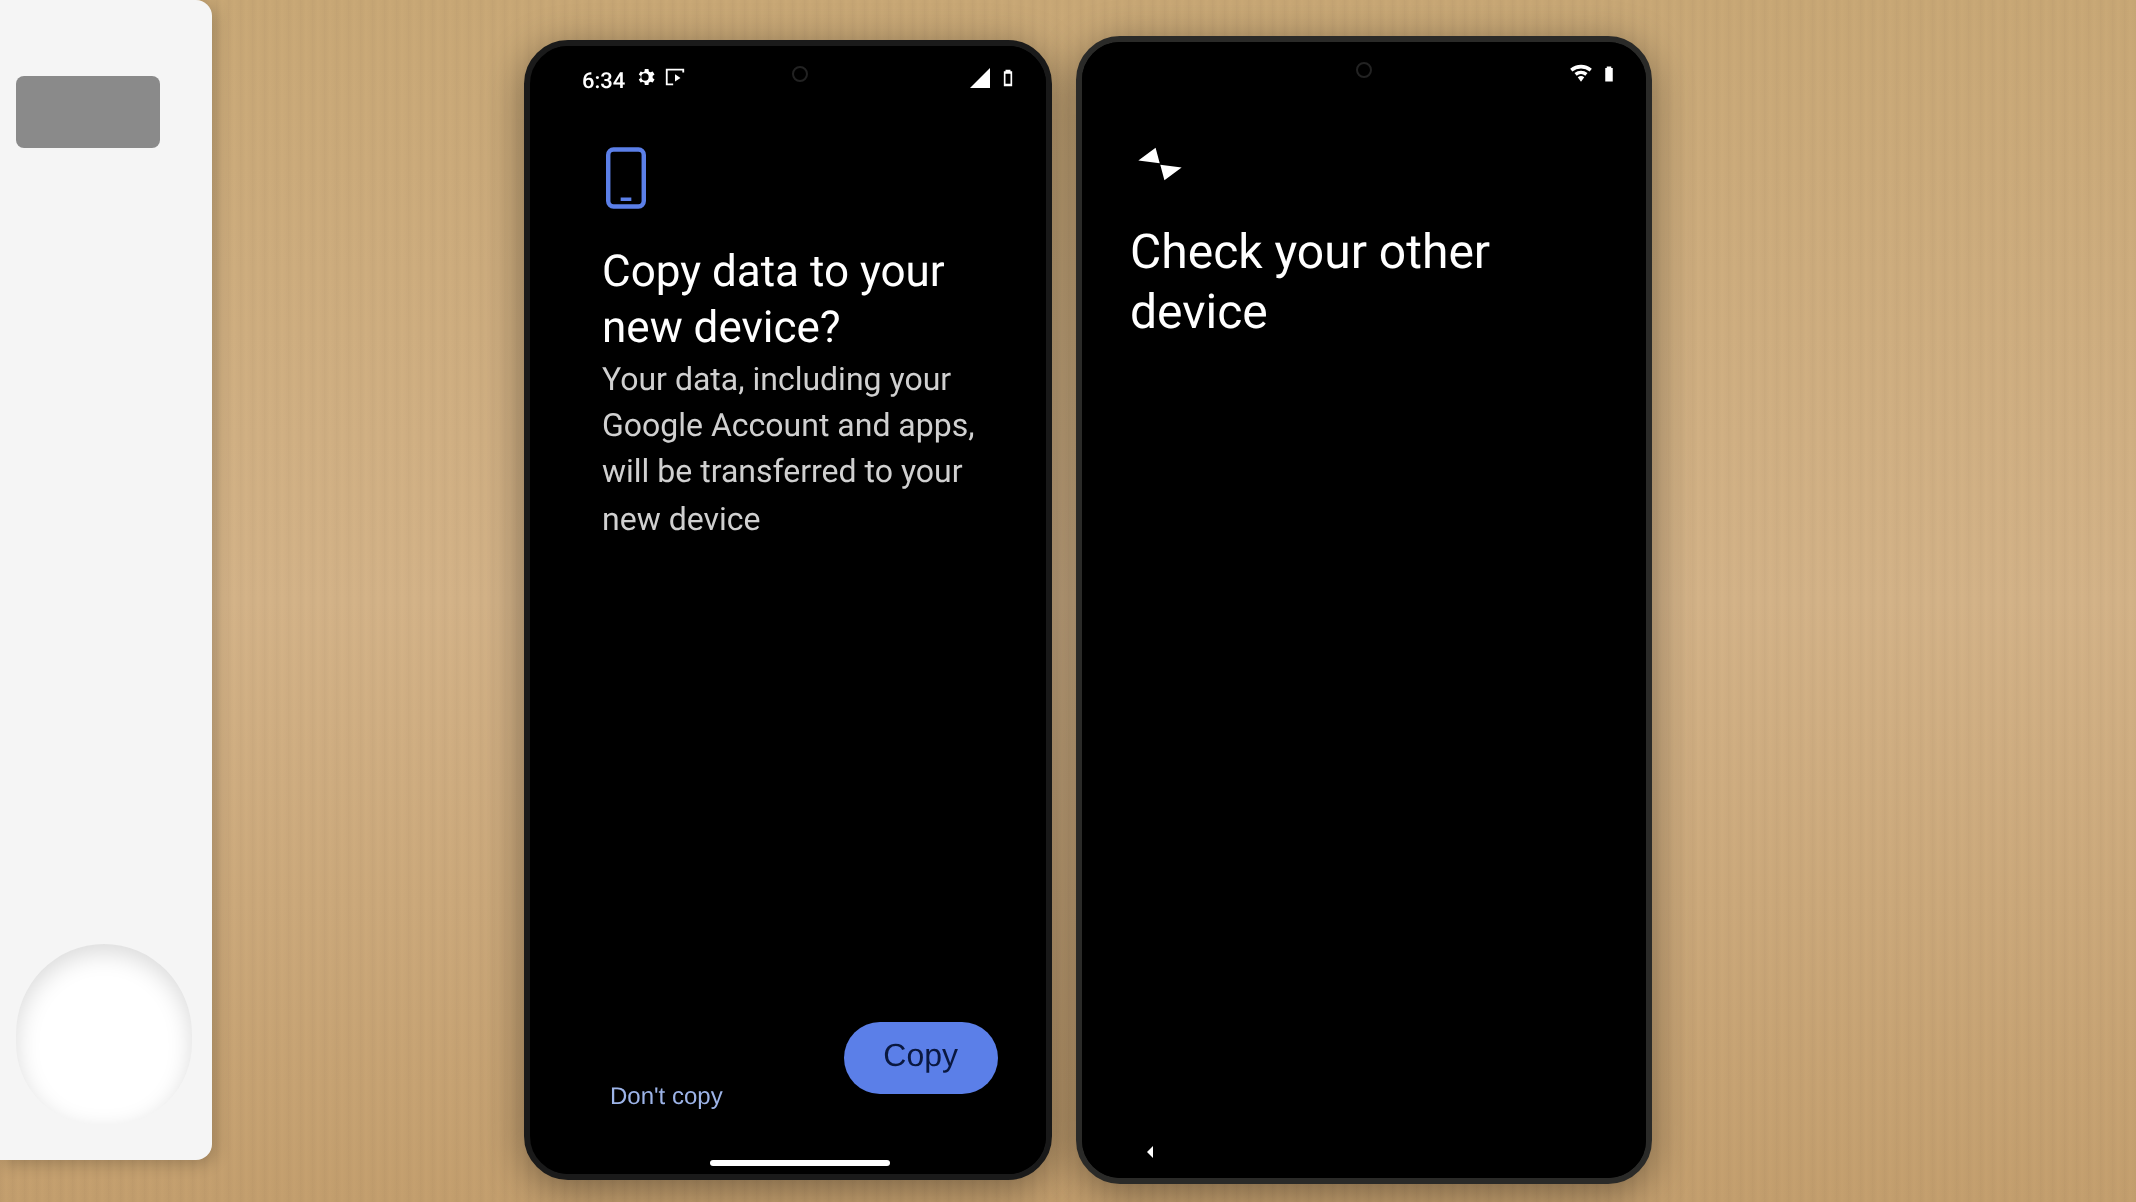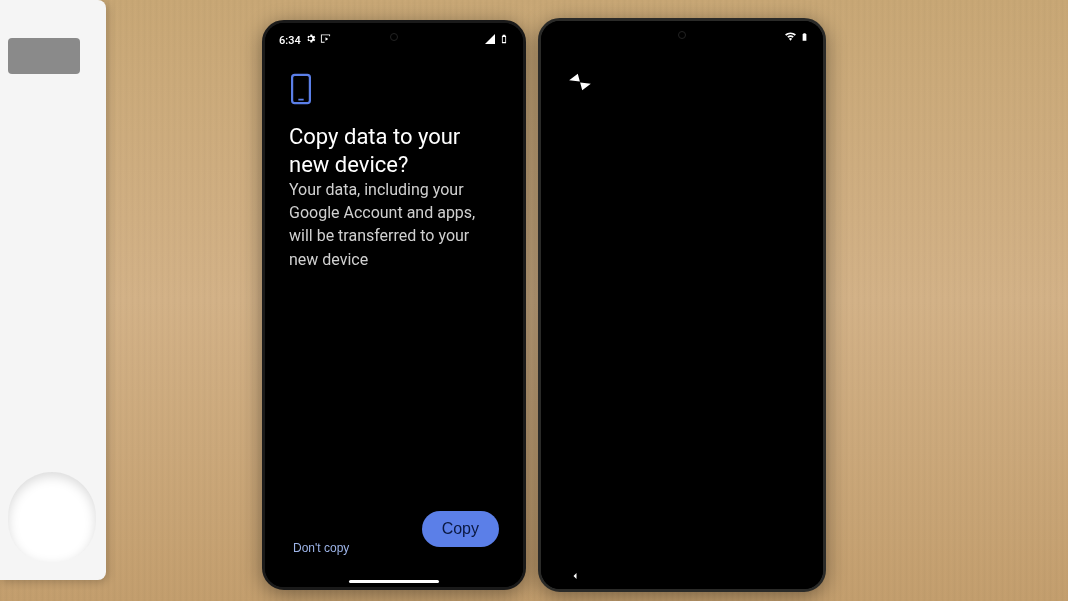--- a/index.html
+++ b/index.html
@@ -64,20 +64,21 @@
       border-radius: 22px;
       box-shadow: 0 4px 20px rgba(0,0,0,0.4);
       overflow: hidden;
     }
     .phone-1 {
       left: 262px;
       top: 20px;
       width: 264px;
       height: 570px;
       border: 3px solid #1a1a1a;
+      padding-left: 12px;
     }
     .phone-2 {
       left: 538px;
       top: 18px;
       width: 288px;
       height: 574px;
       border: 3px solid #2a2a28;
     }
     
     .screen {
@@ -313,20 +314,21 @@
       </div>
     </div>
 
     <div class="content">
       <div class="transfer-icon">
         <svg viewBox="0 0 30 22" fill="#fff">
           <path d="M4 8 L14 8 L14 4 L4 8 L14 12 L14 8 Z" transform="rotate(-15 9 8)"></path>
           <path d="M26 14 L16 14 L16 10 L26 14 L16 18 L16 14 Z" transform="rotate(-15 21 14)"></path>
         </svg>
       </div>
+      <h1 class="title-2">Check your other device</h1>
     </div>
 
     <div class="nav-back">
       <svg viewBox="0 0 24 24" width="12" height="12" fill="#fff">
           <path d="M15 18l-6-6 6-6"></path>
         </svg>
     </div>
   </div>
 </div>
 

